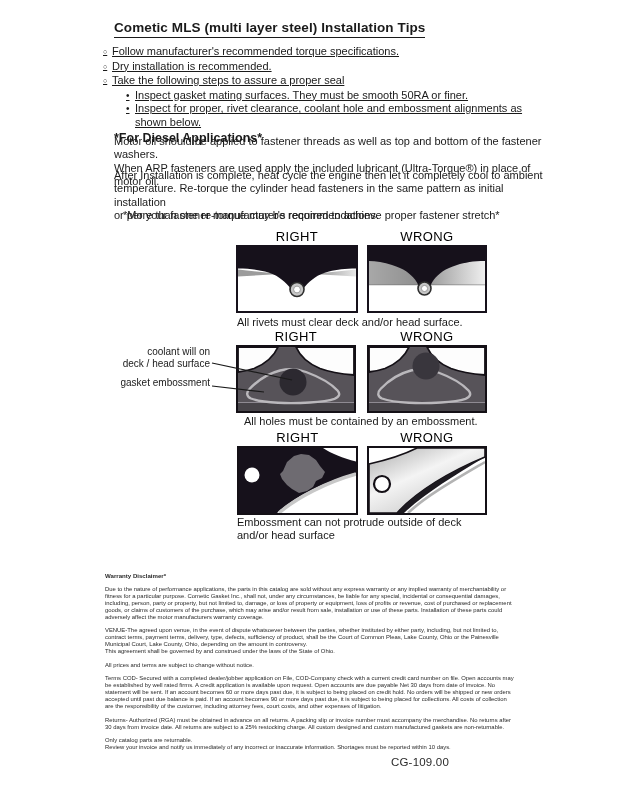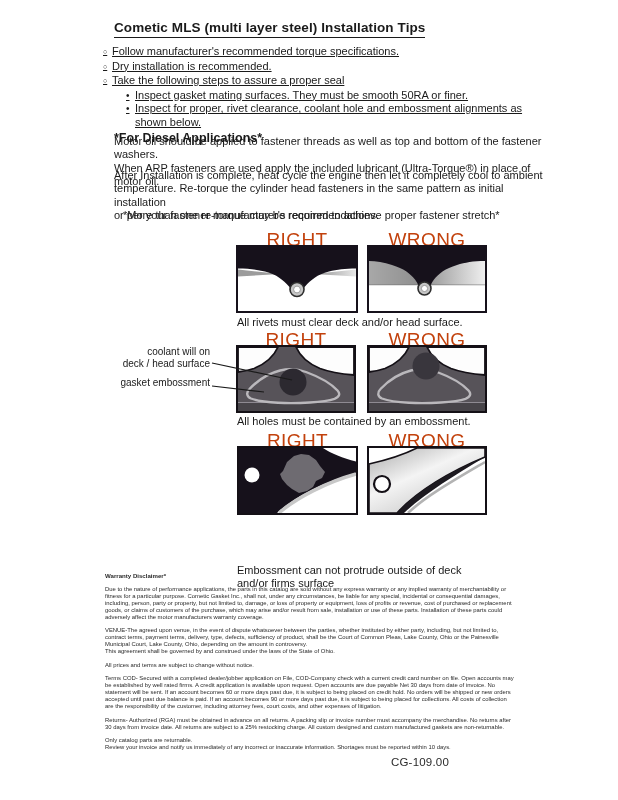--- a/index.html
+++ b/index.html
@@ -16,21 +16,21 @@
   .bullets{left:103px;top:45px;font-size:11px;line-height:13.6px;width:440px;text-decoration:underline;}
   .brow{display:flex;align-items:baseline;}
   .brow .g{width:9px;flex:none;font-size:7px;position:relative;top:-1px;}
   .brow.sub{margin-left:23px;}
   .brow.sub .g{font-size:10px;top:0;}
   .diesel-heading{left:114px;top:131px;font-size:12.5px;font-weight:bold;}
   .body-par{font-size:11px;line-height:13.4px;width:440px;}
   .p1{left:114px;top:135px;}
   .p2{left:114px;top:169px;}
   .note{left:114px;top:209px;font-size:11px;padding-left:9px;}
-  .dw-label{font-size:19px;letter-spacing:0.4px;text-align:center;color:#c2410c;}
+  .dw-label{font-size:13px;letter-spacing:0.4px;text-align:center;color:#000000;}
   .caption{font-size:11px;line-height:13px;}
   .ann{font-size:10px;line-height:11.5px;text-align:right;width:100px;left:110px;}
   .legal{left:105px;top:572px;width:414px;font-size:5.9px;line-height:7px;color:#2a2a2a;}
   .legal .lh{font-size:6.1px;font-weight:bold;margin:0 0 6.5px 0;}
   .legal .para{margin:0 0 6.5px 0;}
   .footer-code{left:350px;top:756px;width:140px;text-align:center;font-size:11.5px;color:#2b2b2b;letter-spacing:0.2px;}
   svg{display:block;}
 </style>
 </head>
 <body>
@@ -140,21 +140,21 @@
   <path d="M15,53.5 C10.5,51.5 10,47.5 13.5,44 C22,35 32,28.5 44,25.5 C53,23.3 61,23.6 70,27 C83,31.8 95,38.5 101.5,45.5 C104.5,48.8 103.5,52 98.5,53.8 C88,57.3 62,58.8 42,57.8 C30,57.2 21,55.8 15,53.5 Z" fill="none" stroke="#bab8bc" stroke-width="2.4" stroke-linejoin="round"></path>
   <circle cx="59" cy="21" r="13.5" fill="#39363d"></circle>
   <rect x="1" y="1" width="118" height="66" fill="none" stroke="#141016" stroke-width="2"></rect>
 </svg>
 
 <svg class="abs" style="left:208px;top:356px;z-index:5;" width="92" height="40" viewBox="0 0 92 40">
   <line x1="4" y1="7" x2="84" y2="24" stroke="#1a1a1a" stroke-width="1.1"></line>
   <line x1="4" y1="30" x2="56" y2="36" stroke="#1a1a1a" stroke-width="1.1"></line>
 </svg>
 
-<div class="abs caption" style="left:237px;top:415px;">All holes must be contained by an embossment.</div>
+<div class="abs caption" style="left:244px;top:415px;">All holes must be contained by an embossment.</div>
 
 <div class="abs dw-label" style="left:237px;top:430px;width:121px;">RIGHT</div>
 <div class="abs dw-label" style="left:367px;top:430px;width:120px;">WRONG</div>
 
 <svg class="abs" style="left:237px;top:446px;" width="121" height="69" viewBox="0 0 121 69">
   <rect x="1" y="1" width="119" height="67" fill="#ffffff"></rect>
   <path d="M2,2 H86 C94,7.5 106,12 119,15.5 V27 C89,35 57,51 40,67 H2 Z" fill="#16111b"></path>
   <path d="M42,67 C59,52 90,36 119,28" fill="none" stroke="#c8c8c8" stroke-width="3.5"></path>
   <polygon points="46,25 50,16 57,10 64,8 72,9 79,14 83,20 88,26 85,32 79,35 76,41 70,45 62,47 55,43 50,39 45,33 43,28" fill="#6e6b71"></polygon>
   <circle cx="15" cy="29" r="7.5" fill="#ffffff"></circle>
@@ -171,23 +171,23 @@
     </linearGradient>
   </defs>
   <rect x="1" y="1" width="118" height="67" fill="#ffffff"></rect>
   <path d="M2,18 C22,13.5 38,8 50,2 H118 V11 C84,25 50,45 30,67 H2 Z" fill="url(#metalW3)" stroke="#141016" stroke-width="1.6"></path>
   <path d="M30,67 C50,45 84,25 118,11 C86,30 56,49 37,67 Z" fill="#1d1a20"></path>
   <path d="M41,67 C59,50 89,33 118,16" fill="none" stroke="#b3b3b3" stroke-width="2.6"></path>
   <circle cx="15" cy="38" r="8" fill="#ffffff" stroke="#141016" stroke-width="2.2"></circle>
   <rect x="1" y="1" width="118" height="67" fill="none" stroke="#141016" stroke-width="2"></rect>
 </svg>
 
-<div class="abs caption" style="left:237px;top:516px;margin-top:48px;">
+<div class="abs caption" style="left:237px;top:516px;">
     <div>Embossment can not protrude outside of deck</div>
-    <div>and/or firms surface</div>
+    <div>and/or head surface</div>
   </div>
 
 <div class="abs legal">
   <div class="lh">Warranty Disclaimer*</div>
   <div class="para">
       <div>Due to the nature of performance applications, the parts in this catalog are sold without any express warranty or any implied warranty of merchantability or</div>
       <div>fitness for a particular purpose.  Cometic Gasket Inc., shall not, under any circumstances, be liable for any special, incidental or consequential damages,</div>
       <div>including, person, party or property, but not limited to, damage, or loss of property or equipment, loss of profits or revenue, cost of purchased or replacement</div>
       <div>goods, or claims of customers of the purchase, which may arise and/or result from sale, installation or use of these parts.  Installation of these parts could</div>
       <div>adversely affect the motor manufacturers warranty coverage.</div>

